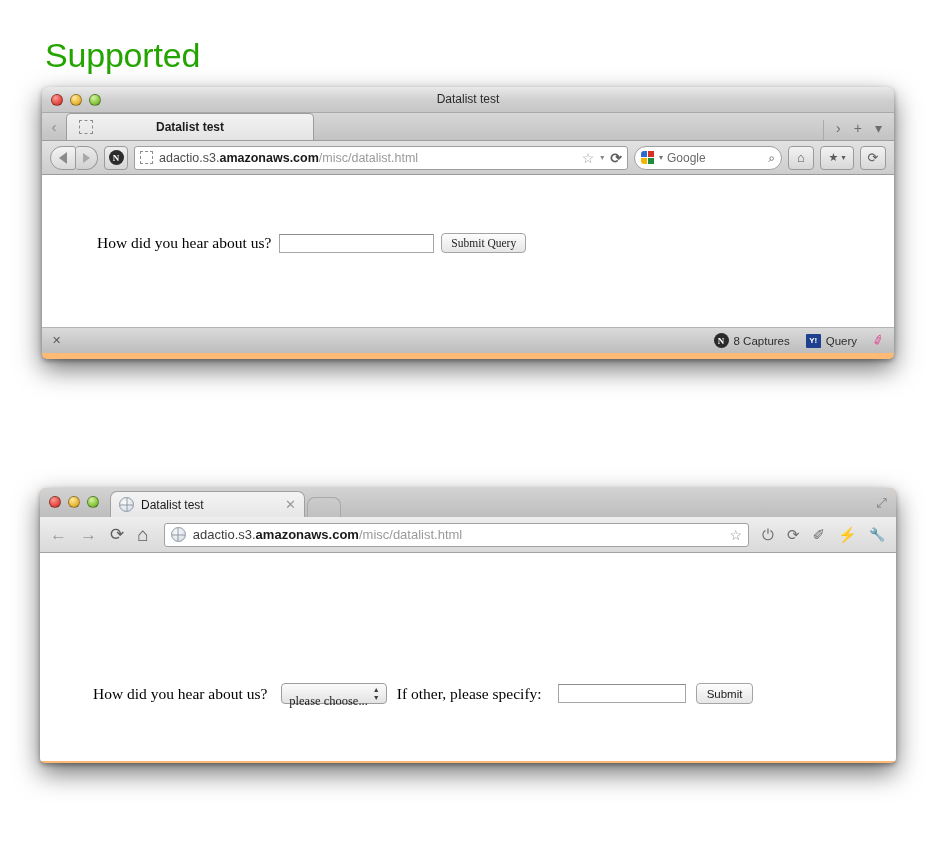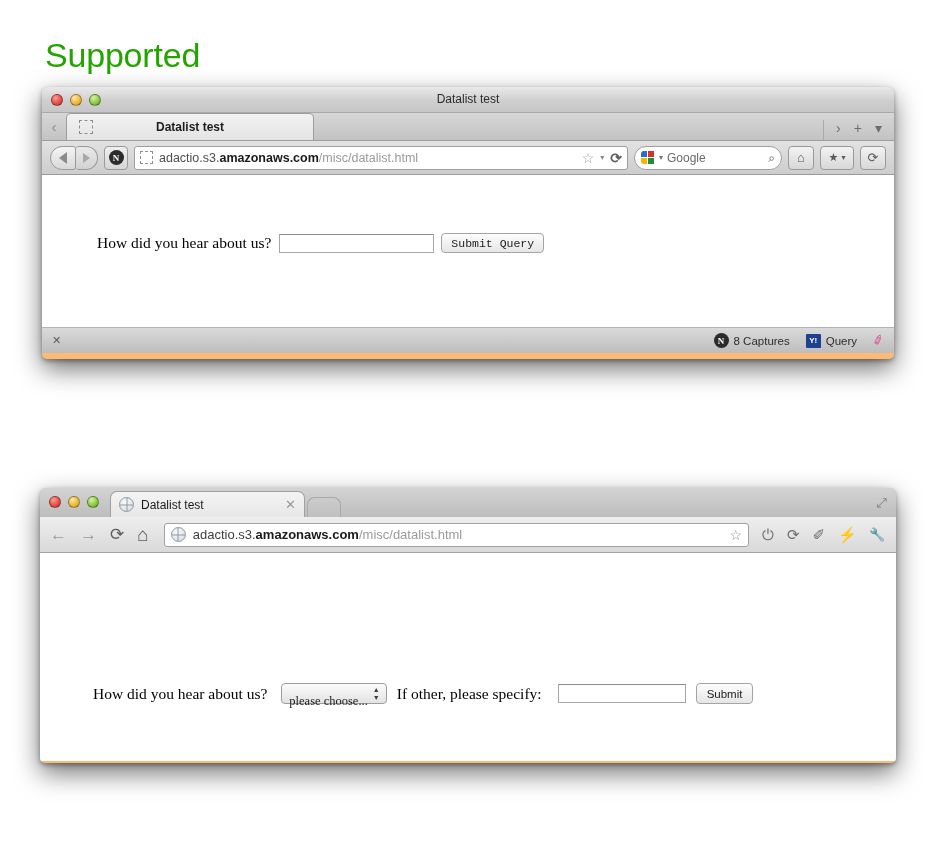--- a/index.html
+++ b/index.html
@@ -195,21 +195,21 @@
   .form-label { margin-right: 8px; white-space: nowrap; }
   .text-input {
     width: 155px; height: 19px;
     border: 1px solid #a6a6a6; border-top-color: #8c8c8c;
     background: #fff;
   }
   .btn-submit-query {
     height: 20px; padding: 0 9px;
     border: 1px solid #a4a4a4; border-radius: 4px;
     background: linear-gradient(to bottom, #fdfdfd, #e6e6e6);
-    font-family: Liberation Mono, monospace;
+    font-family: Liberation Serif, serif;
     font-size: 11.5px; color: #1c1c1c;
     margin-left: 7px;
     display: flex; align-items: center;
   }
 
   
   #window-chrome { left: 40px; top: 488px; width: 856px; height: 275px; }
 
   .cr-tabstrip {
     height: 29px;

